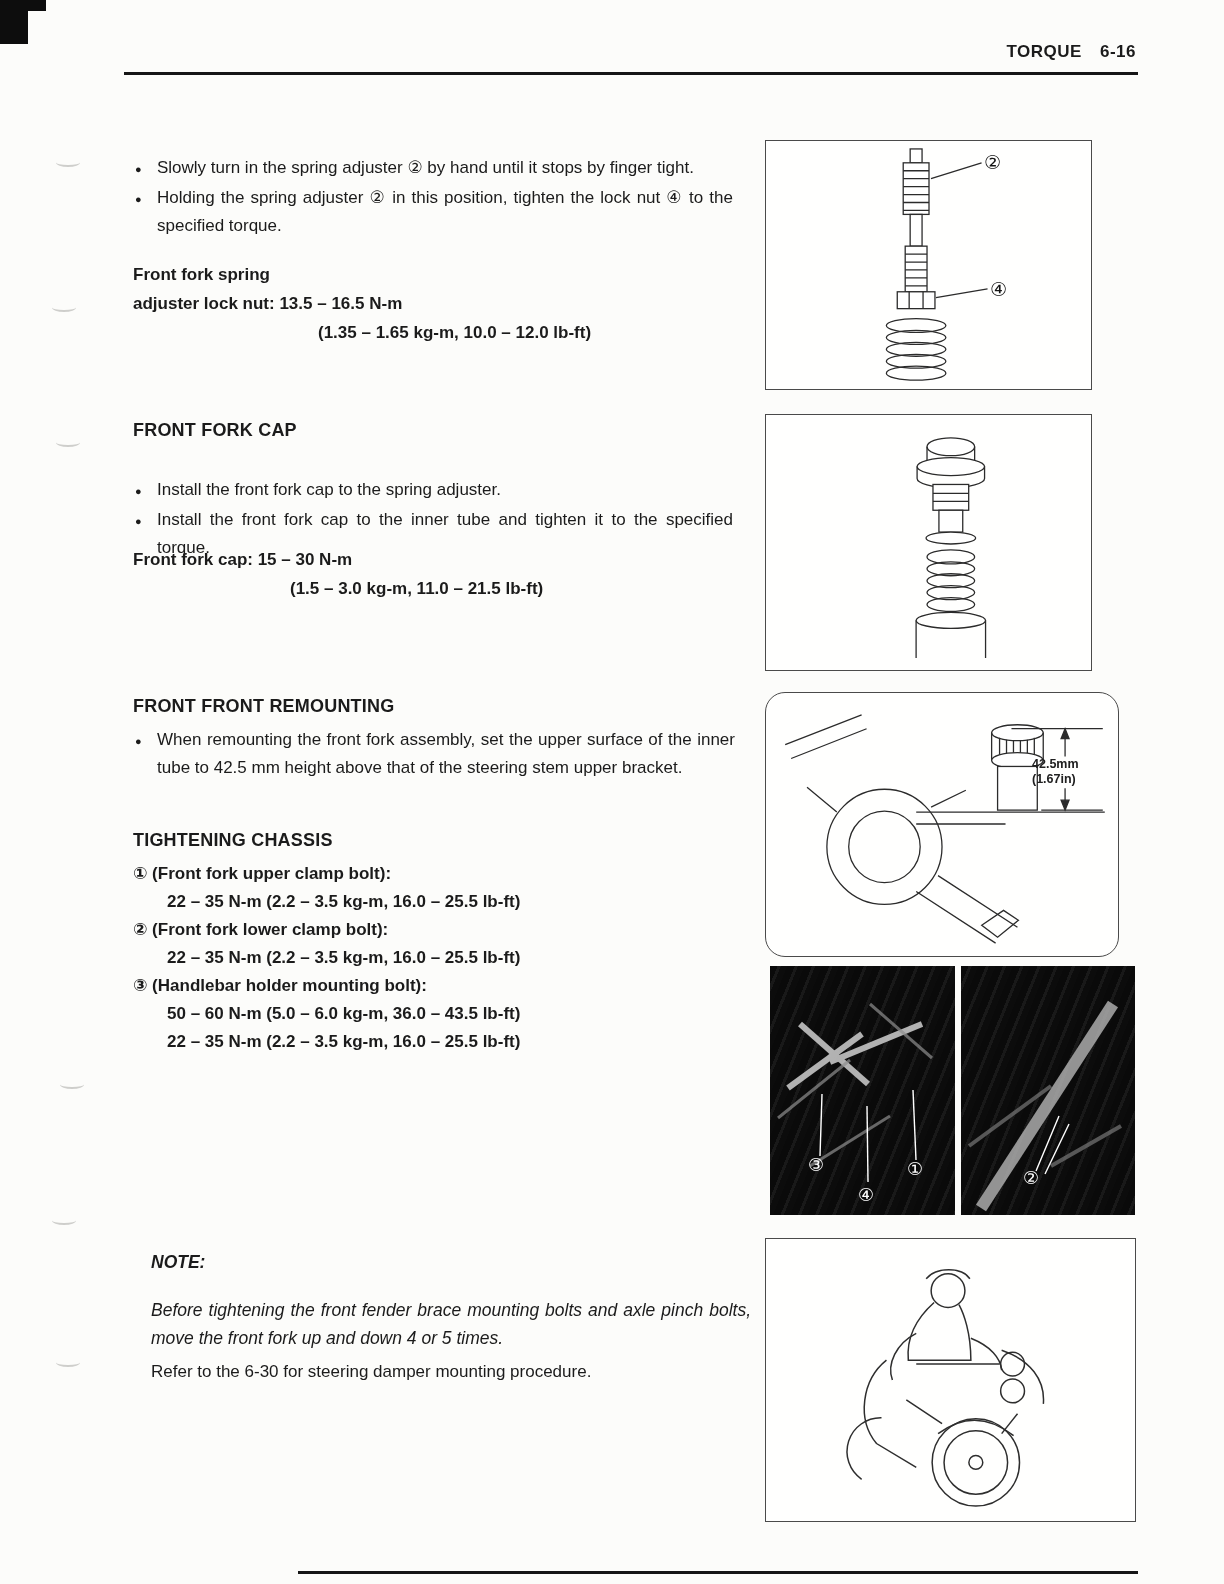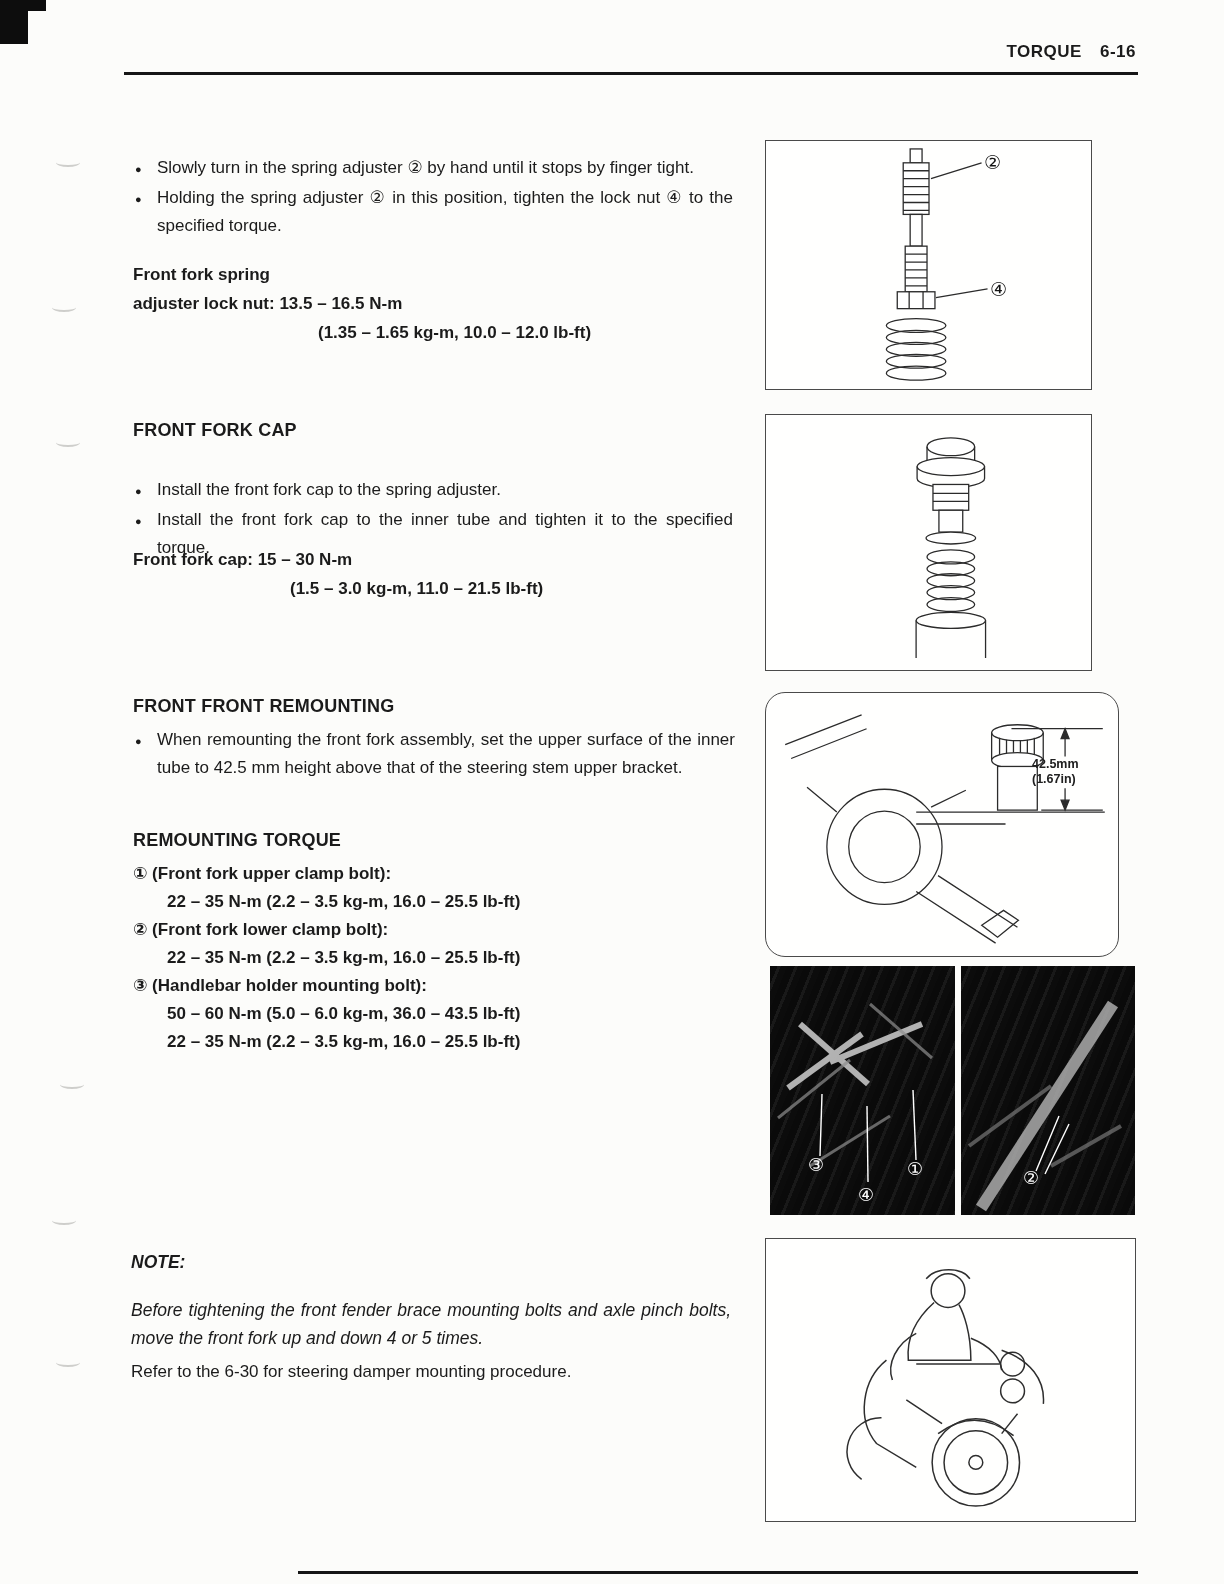--- a/index.html
+++ b/index.html
@@ -85,40 +85,40 @@
   <div class="spec abs" style="left:133px; top:545px;">
     <div>Front fork cap: 15 – 30 N-m</div>
     <div class="ind-b">(1.5 – 3.0 kg-m, 11.0 – 21.5 lb-ft)</div>
   </div>
 
   <h3 class="sec abs" style="left:133px; top:696px;">FRONT FRONT REMOUNTING</h3>
   <ul class="bullets body-text abs" style="left:133px; top:726px; width:602px;">
     <li><span>When remounting the front fork assembly, set the upper surface of the inner tube to 42.5 mm height above that of the steering stem upper bracket.</span></li>
   </ul>
 
-  <h3 class="sec abs" style="left:133px; top:830px;">REMOUNTING TORQUE</h3>
+  <h3 class="sec abs" style="left:133px; top:830px;">TIGHTENING CHASSIS</h3>
   <div class="abs" style="left:133px; top:860px; width:612px;">
     <div>
       <div class="t-label">① (Front fork upper clamp bolt):</div>
       <div class="t-value">22 – 35 N-m (2.2 – 3.5 kg-m, 16.0 – 25.5 lb-ft)</div>
     </div>
     <div>
       <div class="t-label">② (Front fork lower clamp bolt):</div>
       <div class="t-value">22 – 35 N-m (2.2 – 3.5 kg-m, 16.0 – 25.5 lb-ft)</div>
     </div>
     <div>
       <div class="t-label">③ (Handlebar holder mounting bolt):</div>
       <div class="t-value">50 – 60 N-m (5.0 – 6.0 kg-m, 36.0 – 43.5 lb-ft)</div>
     </div>
     <div>
       <div class="t-value">22 – 35 N-m (2.2 – 3.5 kg-m, 16.0 – 25.5 lb-ft)</div>
     </div>
   </div>
 
-  <div class="abs" style="left:131px; top:1248px; width:600px;">
+  <div class="abs" style="left:151px; top:1248px; width:600px;">
     <div class="note-label">NOTE:</div>
     <div class="note-text">Before tightening the front fender brace mounting bolts and axle pinch bolts, move the front fork up and down 4 or 5 times.</div>
     <div class="note-refer">Refer to the 6-30 for steering damper mounting procedure.</div>
   </div>
 
   <div class="figure" style="left:765px; top:140px; width:327px; height:250px;">
     <svg viewBox="0 0 327 250" width="327" height="248">
       <g fill="none" stroke="#2b2b2b" stroke-width="1.3">
         <line x1="165" y1="38" x2="216" y2="22"></line>
         <line x1="170" y1="158" x2="222" y2="149"></line>

